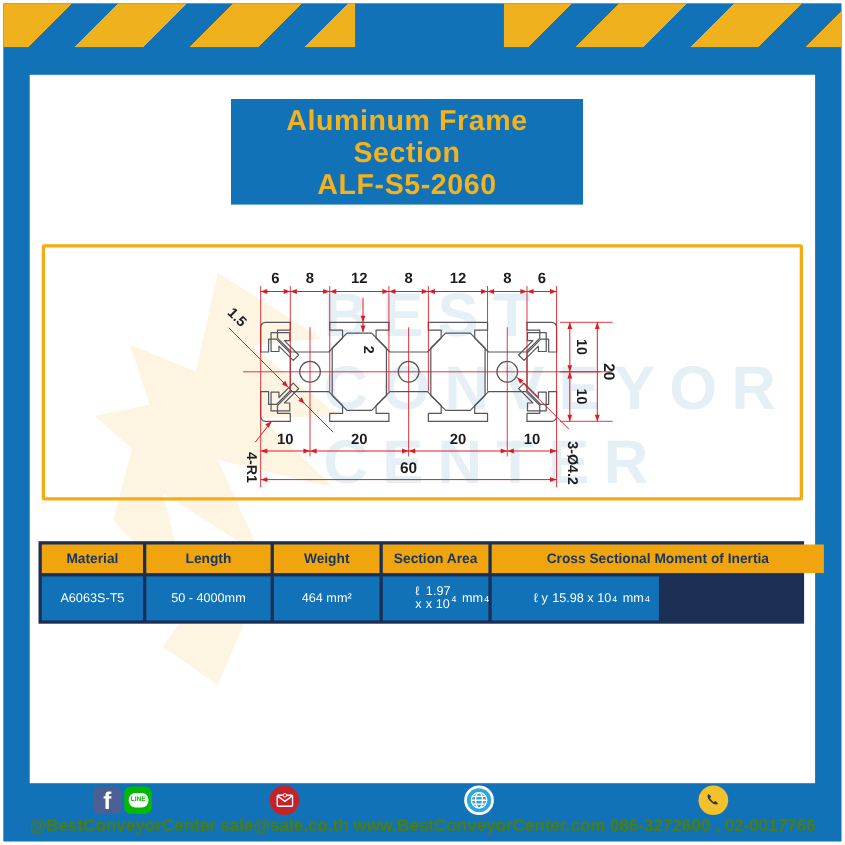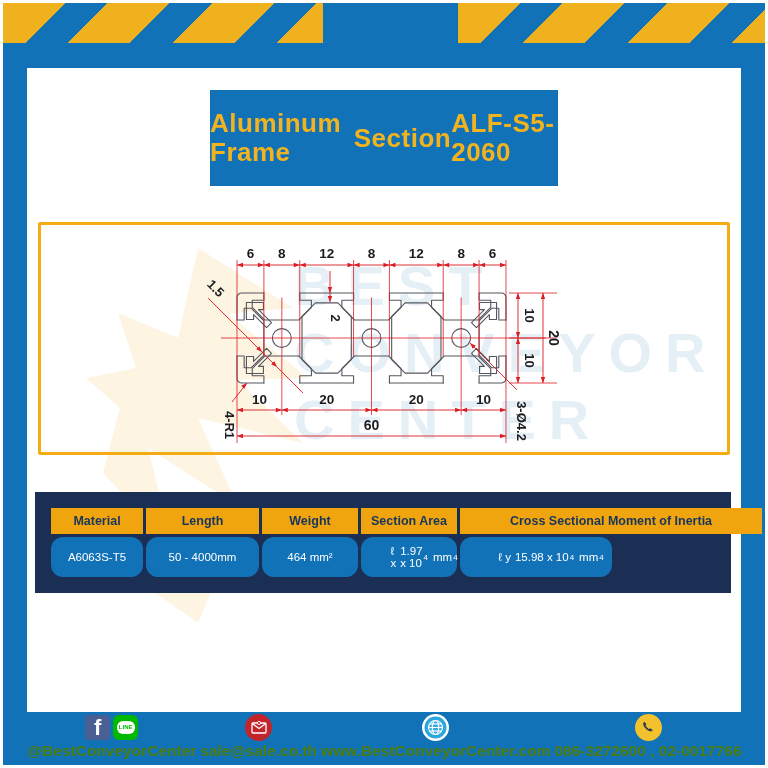--- a/index.html
+++ b/index.html
@@ -7,38 +7,38 @@
   .page{position:relative;width:768px;height:768px;background:#ffffff;overflow:hidden;}
   
   .frame{position:absolute;left:3px;top:3px;right:3px;bottom:3px;background:#1172B8;}
   .content{position:absolute;left:27px;top:68px;width:714px;height:644px;background:#ffffff;}
   
   .stripes{position:absolute;top:3px;height:40px;overflow:hidden;}
   .stripes-left{left:3px;width:320px;}
   .stripes-right{left:458px;width:307px;}
   .stripes .grad{position:absolute;inset:0;background:repeating-linear-gradient(135deg,#EFB21E 0 44px,transparent 44px 74px);}
   
-  .title-box{position:absolute;left:210px;top:90px;width:348px;height:96px;background:#1172B8;
-    display:flex;align-items:center;justify-content:center;}
+  .title-box{position:absolute;left:210px;top:90px;width:320px;height:96px;background:#1172B8;
+    display:flex;flex-direction:column;align-items:center;justify-content:center;}
   .title-box div{color:#F2B31E;font-weight:bold;font-size:26px;line-height:29px;letter-spacing:.5px;}
   
   .wm-text{position:absolute;left:278px;top:252px;width:460px;z-index:1;color:rgba(38,120,185,0.12);
     font-weight:bold;font-size:56px;line-height:67px;letter-spacing:13px;margin-left:16px;}
   .wm-bird{position:absolute;left:78px;top:238px;z-index:1;}
   
   .draw-box{position:absolute;left:38px;top:222px;width:692px;height:233px;box-sizing:border-box;
     border:3px solid #F4AC15;border-radius:2px;z-index:2;}
   .draw-box svg{display:block;}
   
   .spec-table{position:absolute;left:35px;top:492px;width:696px;z-index:2;background:#1B2F55;
-    display:grid;grid-template-columns:92px 113px 96px 96px 152px 147px;gap:3px;padding:16px;box-sizing:border-box;}
+    display:grid;grid-template-columns:92px 113px 96px 96px 152px 147px;gap:3px;padding:3px;box-sizing:border-box;}
   .th{background:#F0A40E;color:#17365E;font-weight:bold;font-size:12.5px;height:26px;
     display:flex;align-items:center;justify-content:center;}
   .td{background:#1172B8;color:#ffffff;font-size:11.5px;height:40px;
-    display:flex;align-items:center;justify-content:center;border-radius:12px;}
+    display:flex;align-items:center;justify-content:center;}
   .th.span2{grid-column:5/7;}
   .td sup{font-size:8px;margin-left:1px;}
   .td .sp{margin-right:4px;margin-left:30px;}
   
   .footer{position:absolute;left:27px;top:712px;width:714px;height:53px;display:flex;align-items:stretch;z-index:2;}
   .f-sec{display:flex;flex-direction:column;align-items:center;justify-content:flex-end;padding-bottom:5px;gap:1px;}
   .f-label{color:#4d7c0f;font-weight:bold;font-size:15.5px;white-space:nowrap;}
   .f-div{width:5px;height:40px;background:#EFC01C;border-radius:2px;align-self:center;margin:0 2px;}
   .icon-row{display:flex;gap:3px;align-items:center;height:28px;}
   .fb-icon{width:25px;height:25px;border-radius:4px;background:#4a5f94;color:#fff;font-weight:bold;

